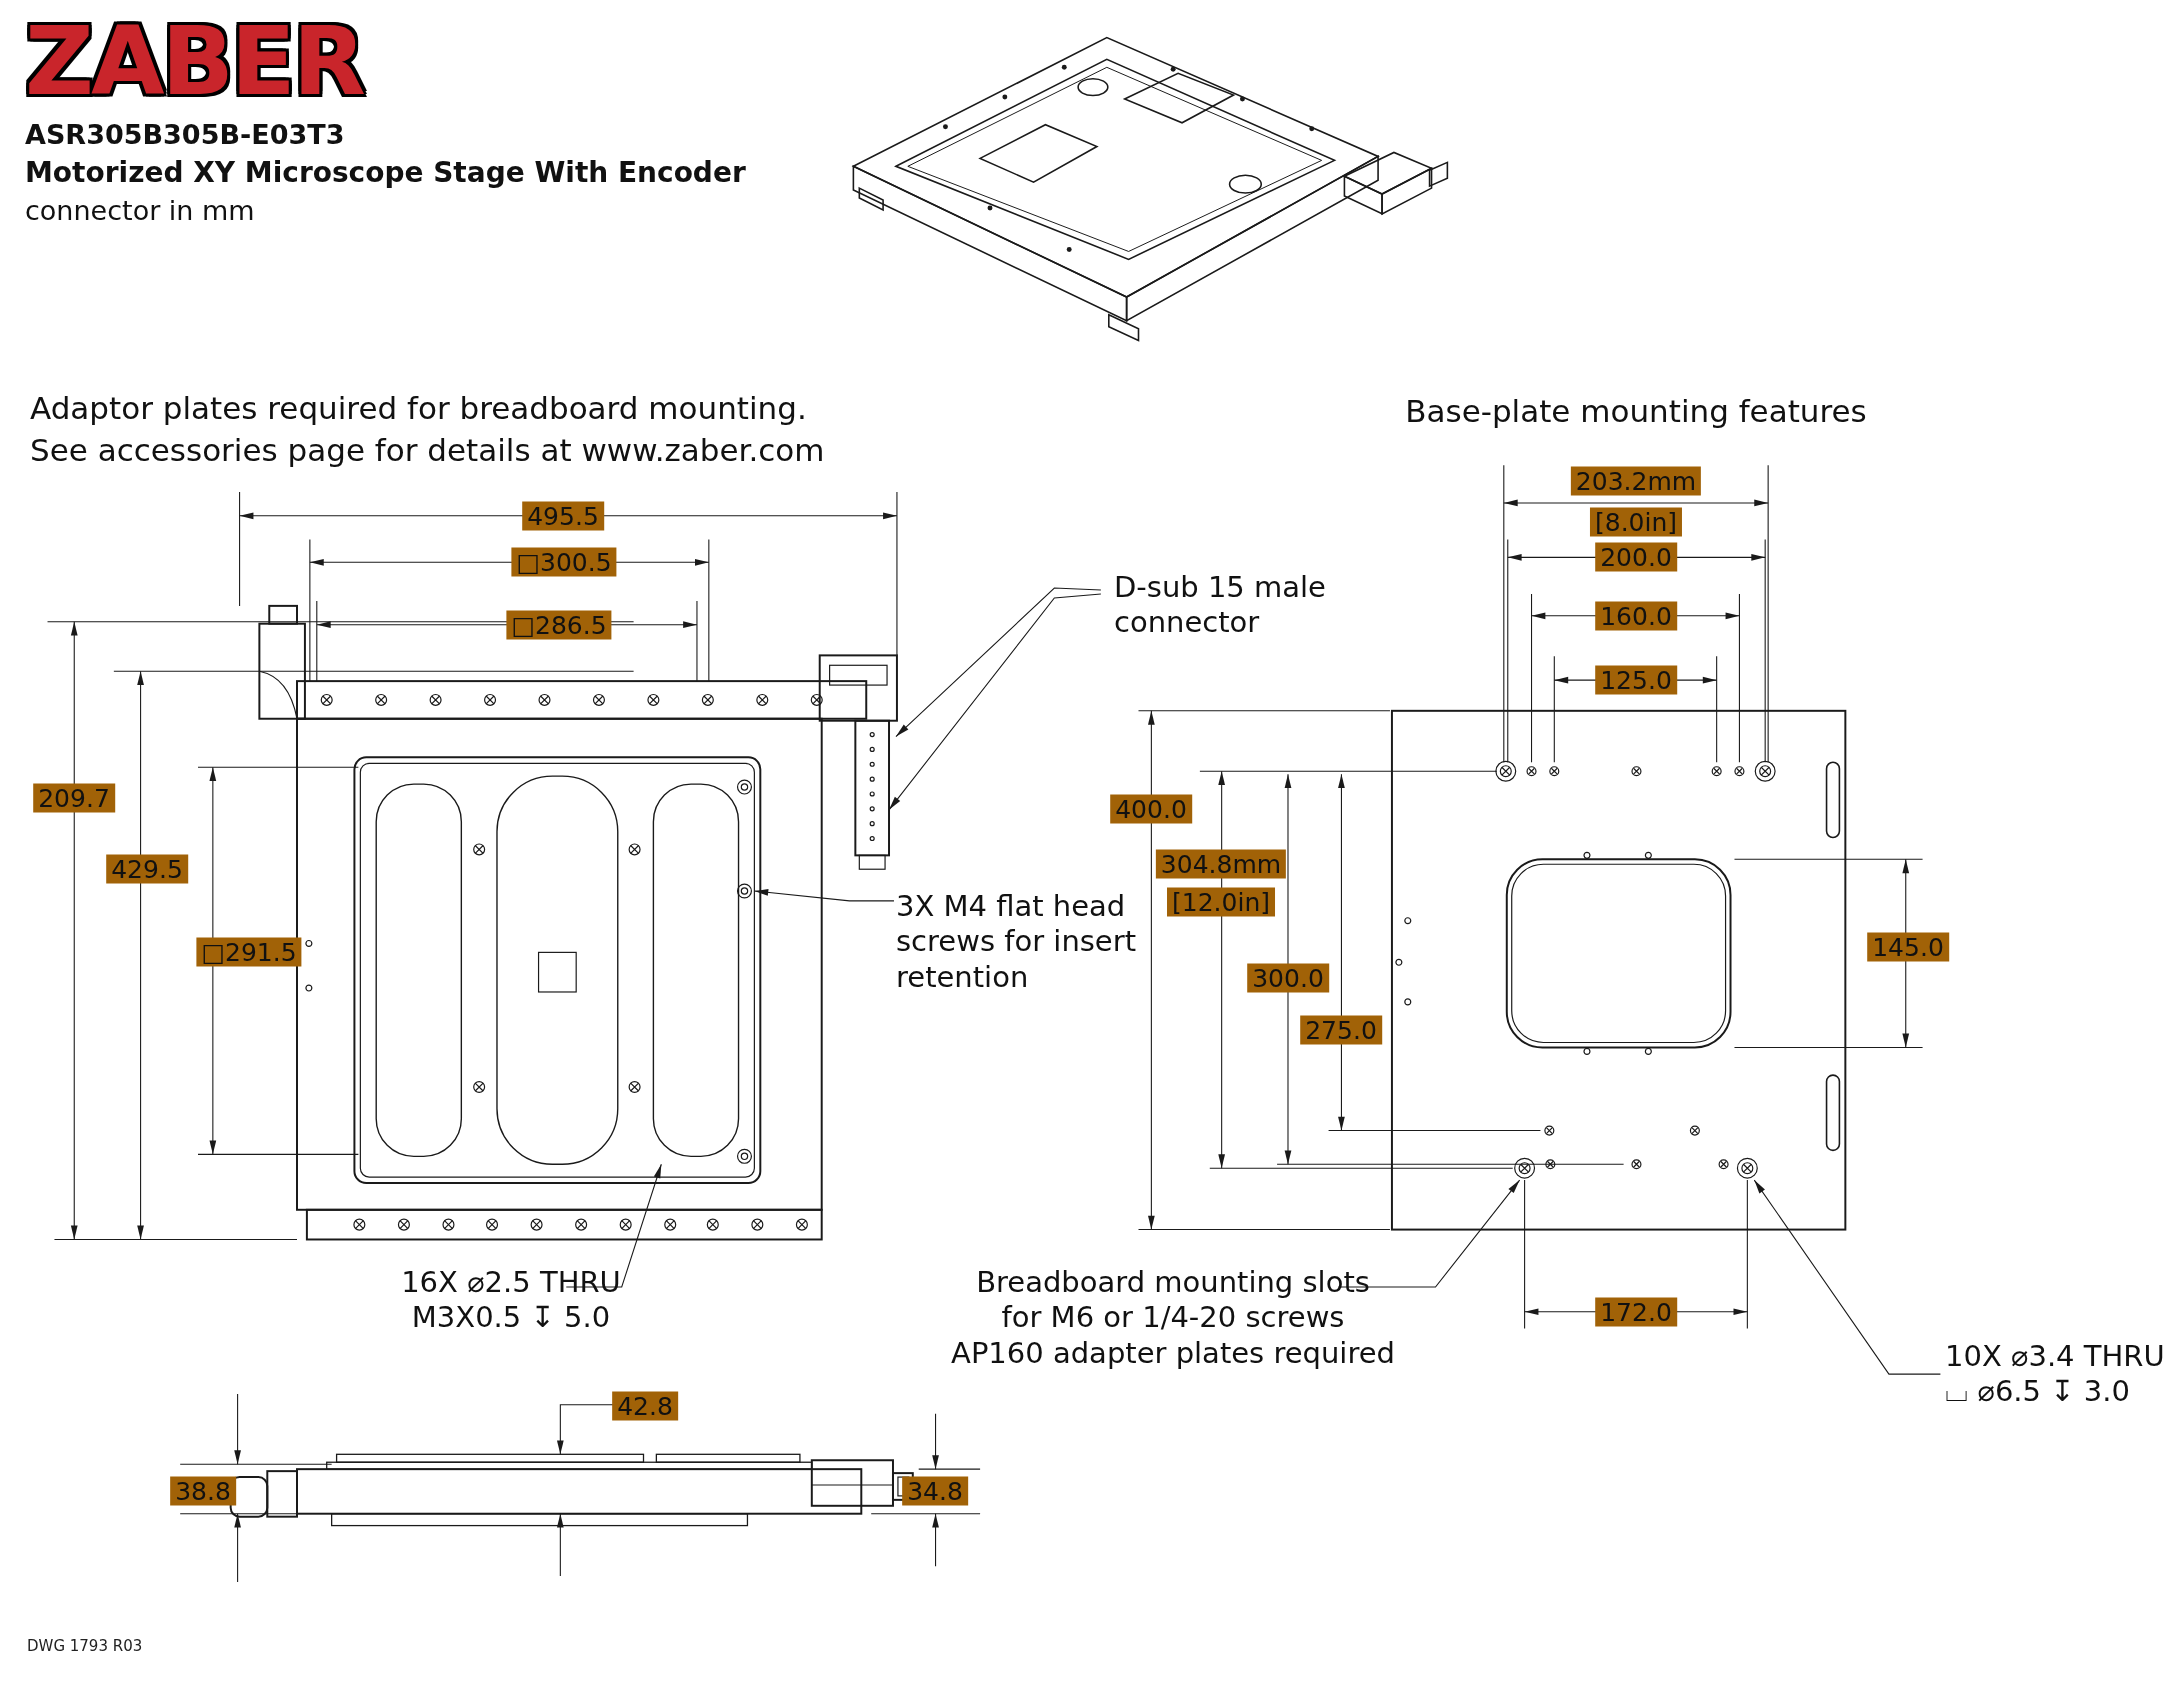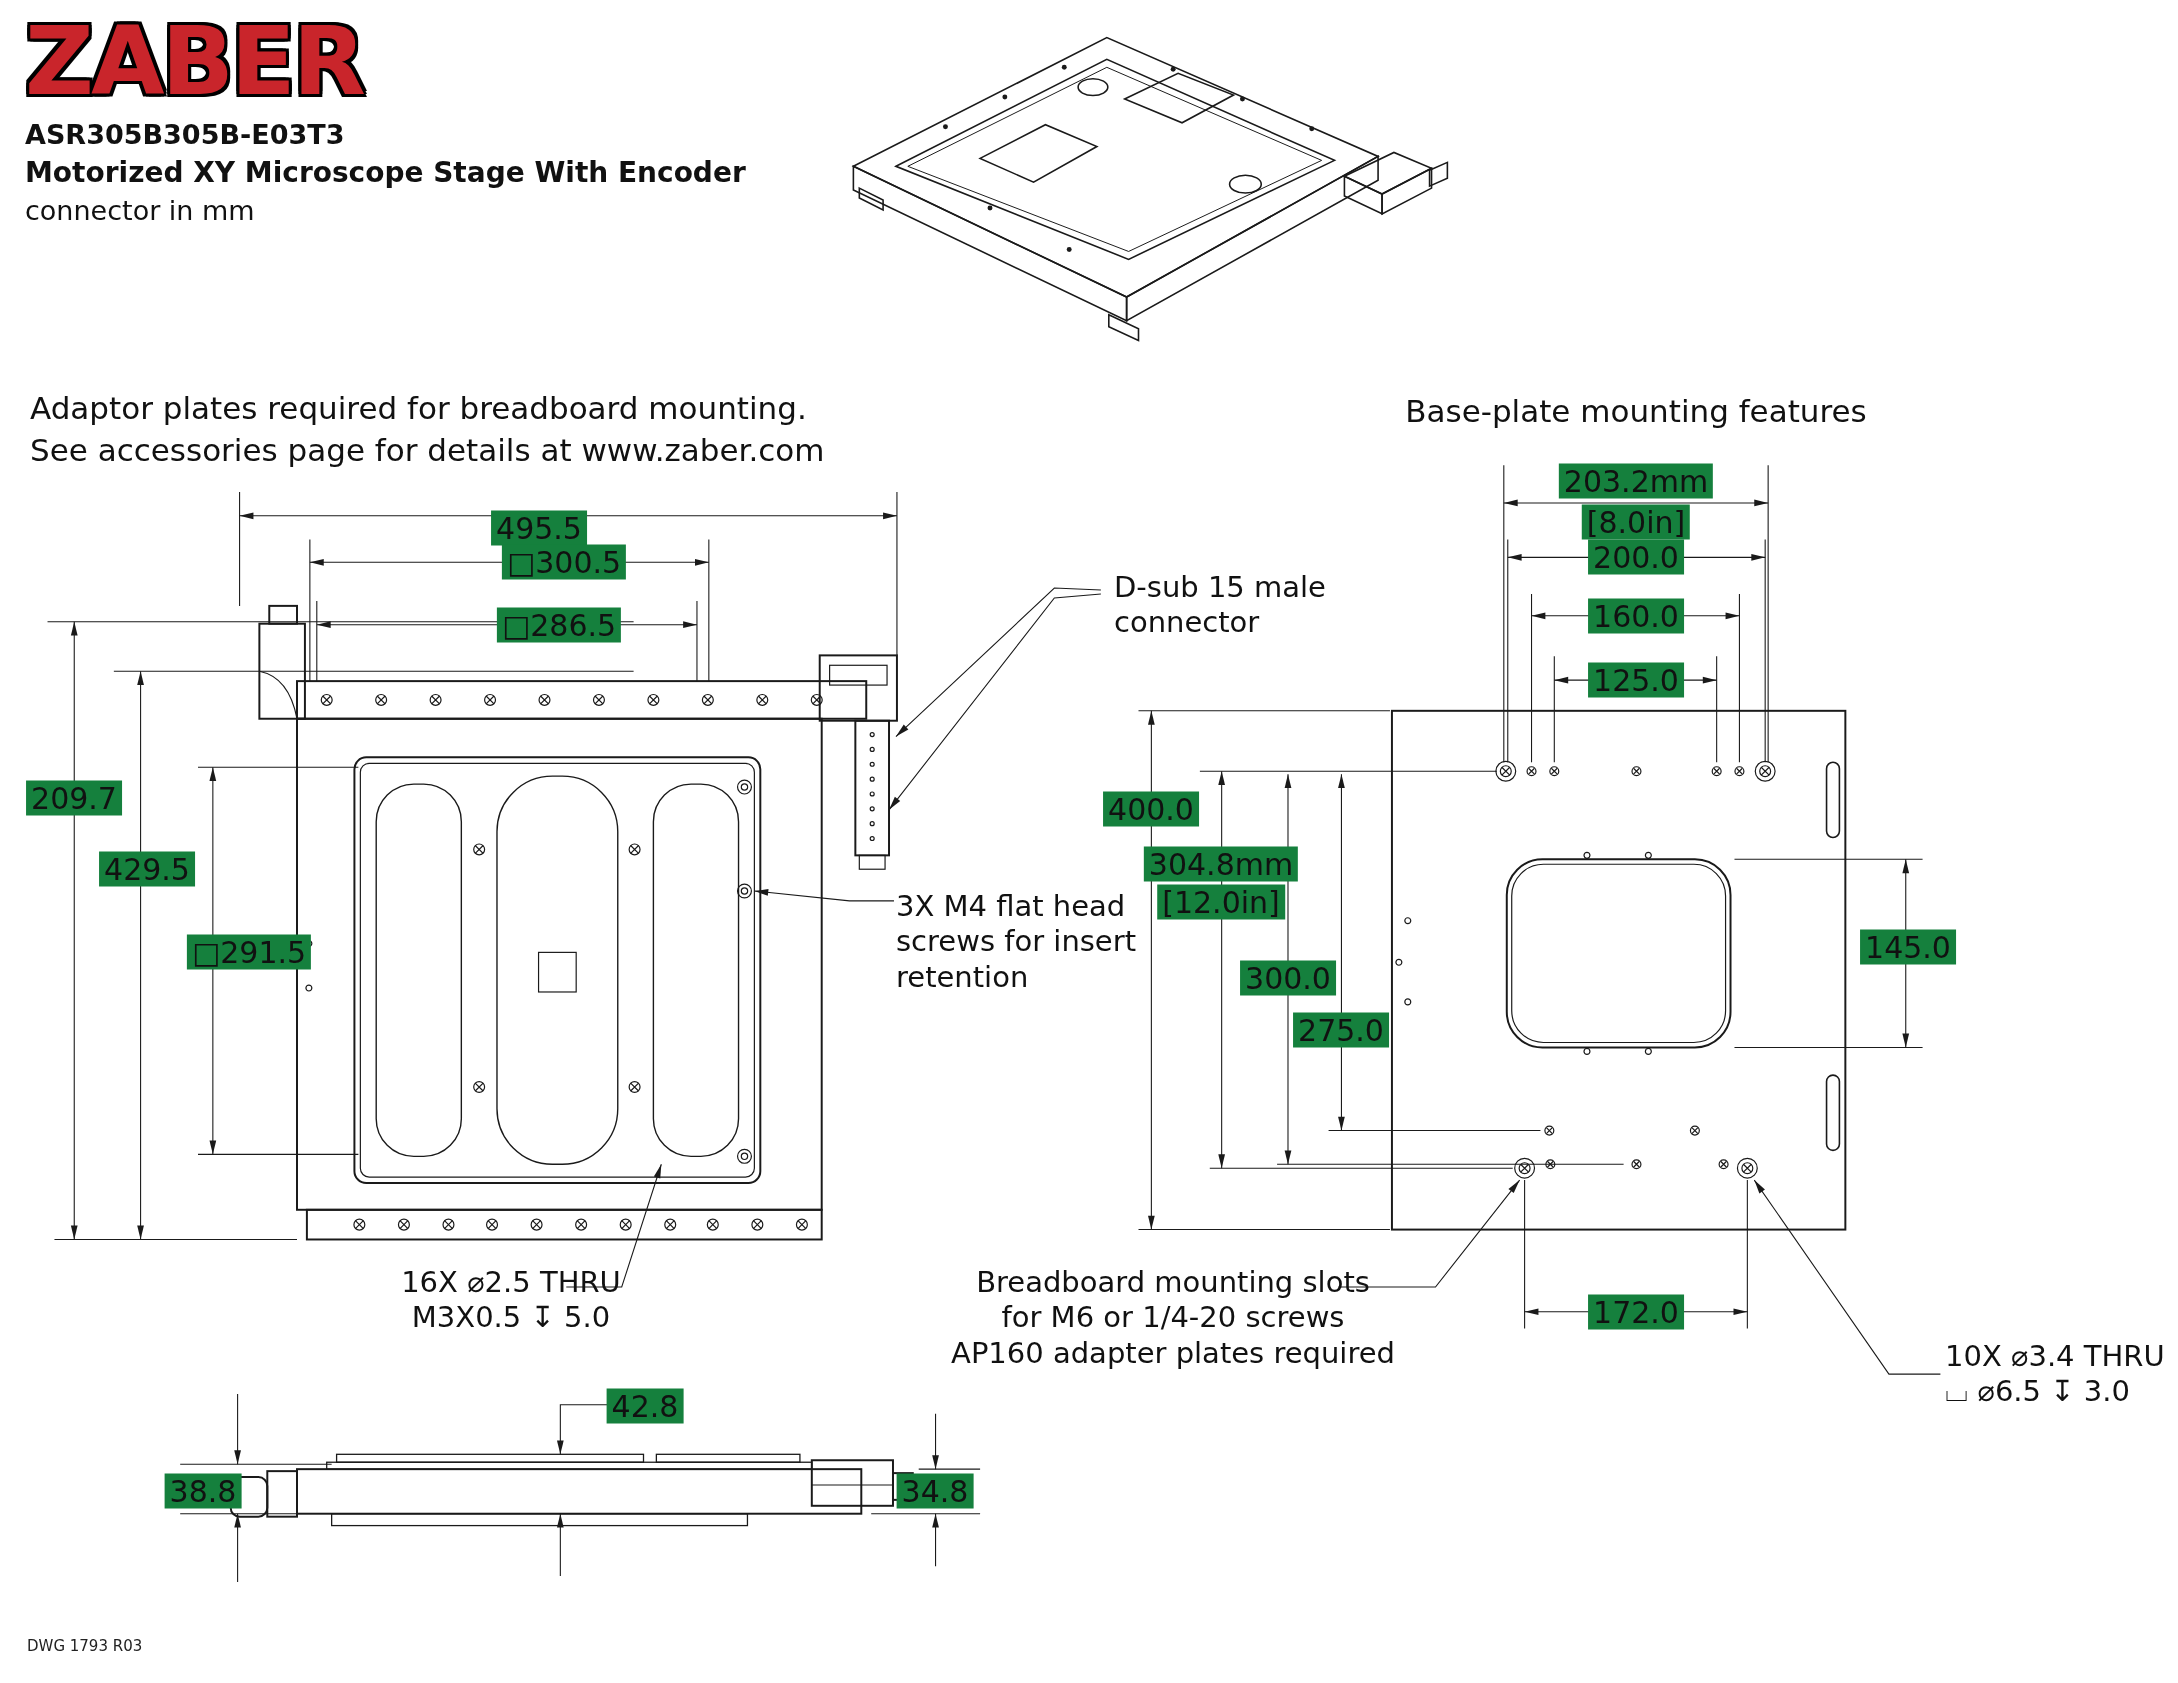--- a/index.html
+++ b/index.html
@@ -1,22 +1,22 @@
 <!DOCTYPE html>
 <html style="--logo-red: #c9252b;"><head>
 <meta charset="utf-8">
 <style>
   html,body{margin:0;padding:0;background:#e8e8e8;}
   #canvas{position:relative;width:2178px;height:1683px;background:#fff;overflow:hidden;
           font-family:"DejaVu Sans","Liberation Sans",sans-serif;color:#111;}
   #art{position:absolute;left:0;top:0;}
   .abs{position:absolute;white-space:nowrap;}
   .ctr{transform:translate(-50%,-50%);}
-  .dim{position:absolute;transform:translate(-50%,-50%);background:#15803d;padding:0 5px;
-       font-size:30px;color:#111;white-space:nowrap;}
+  .dim{position:absolute;transform:translate(-50%,-50%);background:#a16207;padding:0 5px;
+       font-size:25px;color:#111;white-space:nowrap;}
   .callout{position:absolute;font-size:29px;line-height:1.22;color:#111;}
   .callout.center{transform:translateX(-50%);text-align:center;}
   .note{font-size:31px;line-height:1.35;}
   .sect-title{font-size:31px;}
   .logo{font-weight:900;font-size:95px;letter-spacing:-3px;line-height:1;
         color:var(--logo-red,#c9252b);
         text-shadow:-3px -3px 0 #000,3px -3px 0 #000,-3px 3px 0 #000,3px 3px 0 #000,
                     -3px 0 0 #000,3px 0 0 #000,0 -3px 0 #000,0 3px 0 #000;}
   .model{font-weight:bold;font-size:27px;margin-top:10px;}
   .ptitle{font-weight:bold;font-size:28px;margin-top:6px;}
@@ -301,21 +301,21 @@
     <div>Breadboard mounting slots</div>
     <div>for M6 or 1/4-20 screws</div>
     <div>AP160 adapter plates required</div>
   </div>
 
   <div class="callout" style="left:1945px;top:1339px;">
     <div>10X  ⌀3.4 THRU</div>
     <div>⌴ ⌀6.5  ↧ 3.0</div>
   </div>
 
-  <div class="dim" style="left:539px;top:516px;margin-top:12px;">495.5</div>
+  <div class="dim" style="left:563px;top:516px;">495.5</div>
   <div class="dim" style="left:564px;top:562px;">□300.5</div>
   <div class="dim" style="left:559px;top:625px;">□286.5</div>
   <div class="dim" style="left:74px;top:798px;">209.7</div>
   <div class="dim" style="left:147px;top:869px;">429.5</div>
   <div class="dim" style="left:249px;top:952px;">□291.5</div>
 
   <div class="dim" style="left:1636px;top:481px;">203.2mm</div>
   <div class="dim" style="left:1636px;top:522px;">[8.0in]</div>
   <div class="dim" style="left:1636px;top:557px;">200.0</div>
   <div class="dim" style="left:1636px;top:616px;">160.0</div>

